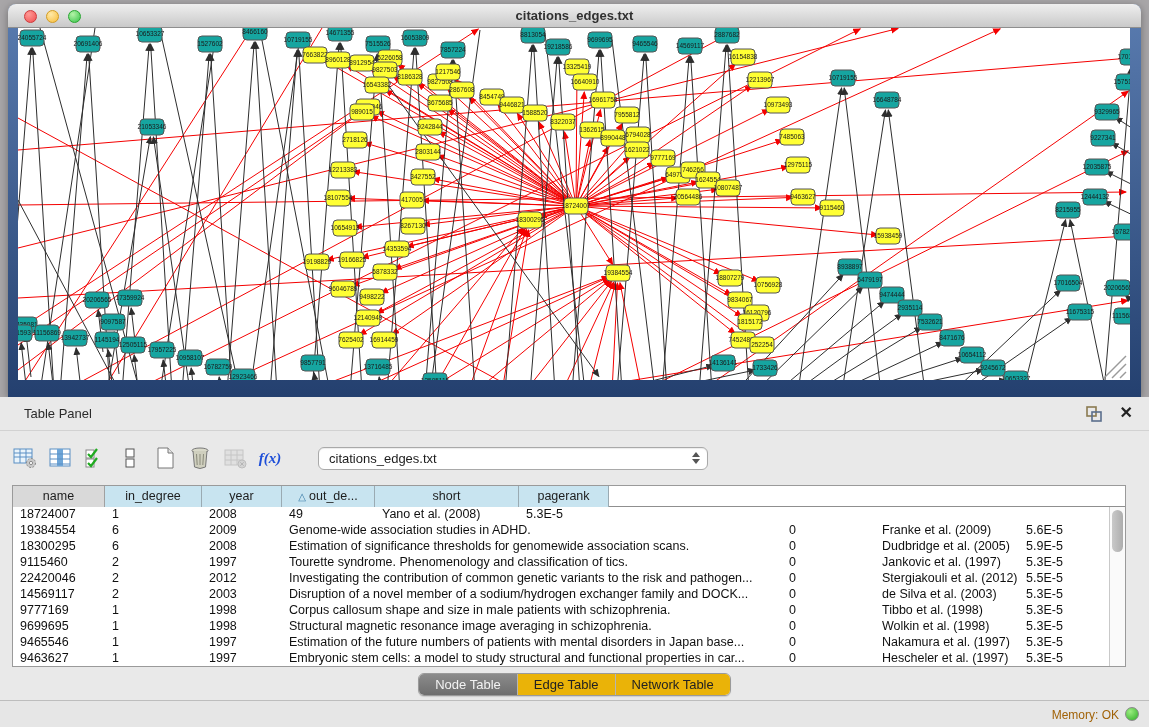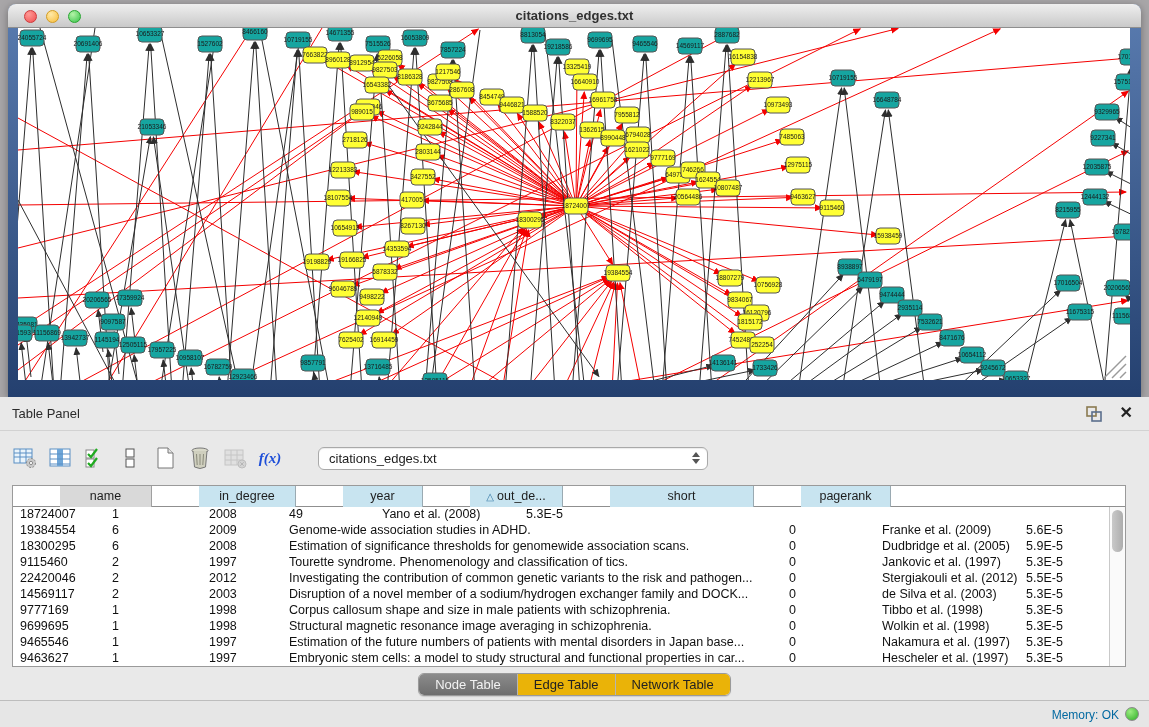--- a/index.html
+++ b/index.html
@@ -21,58 +21,58 @@
   .canvas { position:absolute; left:10px; top:24px; width:1112px; height:352px; background:#ffffff; overflow:hidden; }
   .canvas svg { display:block; }
   .nlab { font-size:6.5px; fill:#1a1a1a; text-anchor:middle; }
   .er { stroke:#f40000; stroke-width:1; }
   .ek { stroke:#2e2e2e; stroke-width:1; }
   .grip line { stroke:#9a9a9a; stroke-width:1.5; }
 
   
   .panel { position:absolute; left:0; top:397px; width:1149px; height:303px; background:#e9e9e9; }
   .panel-head { position:absolute; left:0; top:0; width:100%; height:34px; border-bottom:1px solid #d2d2d2; }
-  .panel-title { position:absolute; left:12px; top:9px; font-size:13px; color:#2b2b2b;text-align:center; }
+  .panel-title { position:absolute; left:24px; top:9px; font-size:13px; color:#2b2b2b;text-align:center; }
   .float-ic { position:absolute; right:46px; top:8px; width:18px; height:18px; cursor:pointer; }
   .close-ic { position:absolute; right:16px; top:6px; font-size:16px; font-weight:bold; color:#222; cursor:pointer; }
 
   .toolbar { position:absolute; left:12px; top:44px; height:34px; display:flex; align-items:center; gap:9px; }
   .tbi { width:26px; height:26px; display:flex; align-items:center; justify-content:center; cursor:pointer; }
   .fx { font-family:"Liberation Serif",serif; font-style:italic; font-weight:bold; font-size:15px; color:#1d4ed8; }
   .combo { position:relative; margin-left:26px; width:390px; height:23px; background:#fff;
            border:1px solid #a9a9a9; border-radius:6px; font-size:13px; color:#1d1d1d;
            line-height:21px; padding-left:10px; cursor:pointer; box-shadow:inset 0 1px 1px rgba(0,0,0,.08); }
   .combo .arrows { position:absolute; right:7px; top:4px; }
   .combo .arrows div { width:0; height:0; border-left:4px solid transparent; border-right:4px solid transparent; }
   .combo .arrows .up { border-bottom:5px solid #555; margin-bottom:2px; }
   .combo .arrows .dn { border-top:5px solid #555; }
 
   .grid { position:absolute; left:12px; top:88px; width:1114px; height:182px; background:#fff; border:1px solid #9a9a9a; }
   .thead { display:flex; height:21px; border-bottom:1px solid #8f8f8f; }
   .th { height:21px; font-size:12.5px; color:#1d1d1d; text-align:center; line-height:20px;
-        background:#c8e4f0; border-right:1px solid #9aaab2; overflow:hidden; white-space:nowrap;margin-left:47px; }
+        background:#c8e4f0; border-right:1px solid #9aaab2; overflow:hidden; white-space:nowrap; }
   .th.gray { background:#d9d9d9; border-right:1px solid #a0a0a0; }
   .sortgl { color:#3a7ca8; font-size:10px; margin-right:3px; }
   .tbody { position:absolute; left:0; top:21px; right:16px; bottom:0; overflow:hidden; }
   .tr { display:flex; height:16px; cursor:default; }
   .td { height:16px; font-size:12.5px; color:#101010; line-height:15px; padding-left:7px;
         overflow:hidden; white-space:nowrap; }
   .c0{width:92px;} .c1{width:97px;} .c2{width:80px;} .c3{width:500px;}
   .c4{width:93px;} .c5{width:144px;} .c6{width:90px;}
   .vscroll { position:absolute; right:0; top:21px; bottom:0; width:16px; background:#fafafa; border-left:1px solid #c9c9c9; }
   .thumb { position:absolute; left:2px; top:3px; width:11px; height:42px; background:linear-gradient(90deg,#c9c9c9,#adadad); border-radius:6px; cursor:pointer; }
 
   .tabs { position:absolute; left:0; right:0; top:276px; display:flex; justify-content:center; }
   .seg { display:flex; border:1px solid #9a9a9a; border-radius:6px; overflow:hidden; background:#fdfdfd; box-shadow:0 1px 1px rgba(0,0,0,.12); }
   .seg .tab { padding:3px 16px; font-size:13px; color:#222; border-right:1px solid #b5b5b5; cursor:pointer; background:#eab308; }
   .seg .tab:last-child { border-right:none; }
   .seg .tab.active { background:linear-gradient(#8b8b8b,#6e6e6e); color:#f3f3f3; }
 
   .statusbar { position:absolute; left:0; top:700px; width:1149px; height:27px; background:#e6e6e6; border-top:1px solid #bdbdbd; }
-  .mem { position:absolute; right:30px; top:7px; font-size:12px; color:#0369a1; }
+  .mem { position:absolute; right:30px; top:7px; font-size:12px; color:#a16207; }
   .memdot { position:absolute; right:10px; top:6px; width:14px; height:14px; border-radius:50%;
             background:radial-gradient(circle at 35% 30%, #9bed80,#2fae27); border:1px solid #8a8a8a; }
 </style>
 </head>
 <body>
 
 <div class="netwin">
   <div class="titlebar">
     <div class="tl r"></div>
     <div class="tl y"></div>

